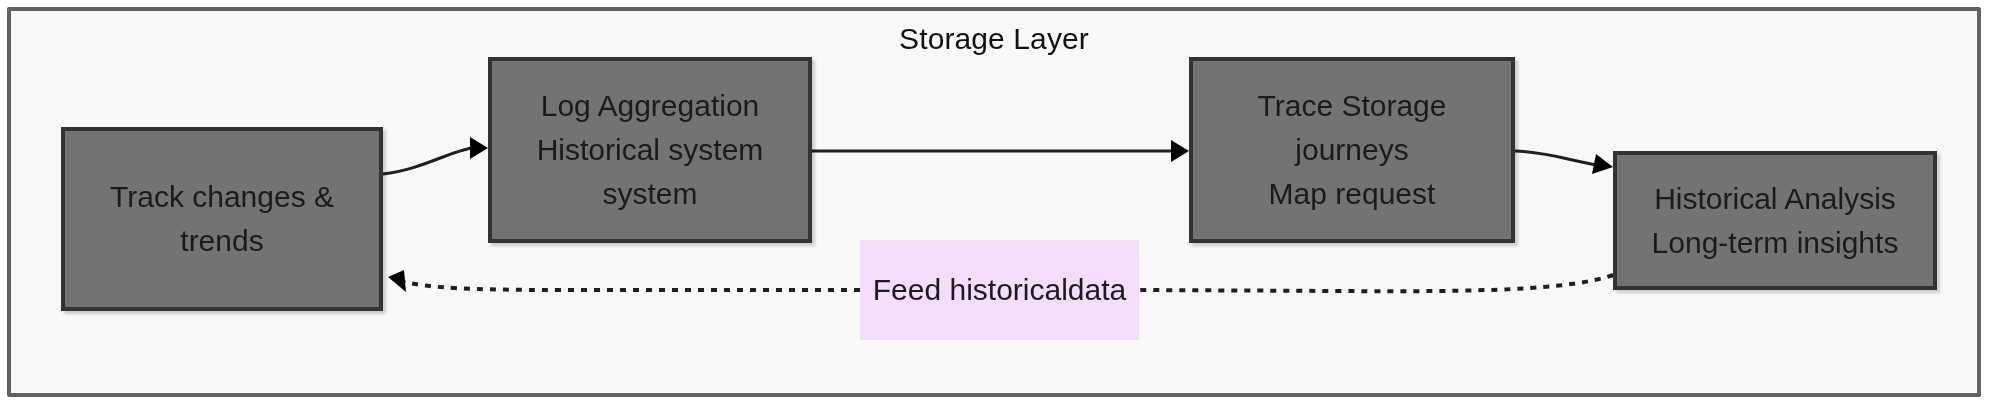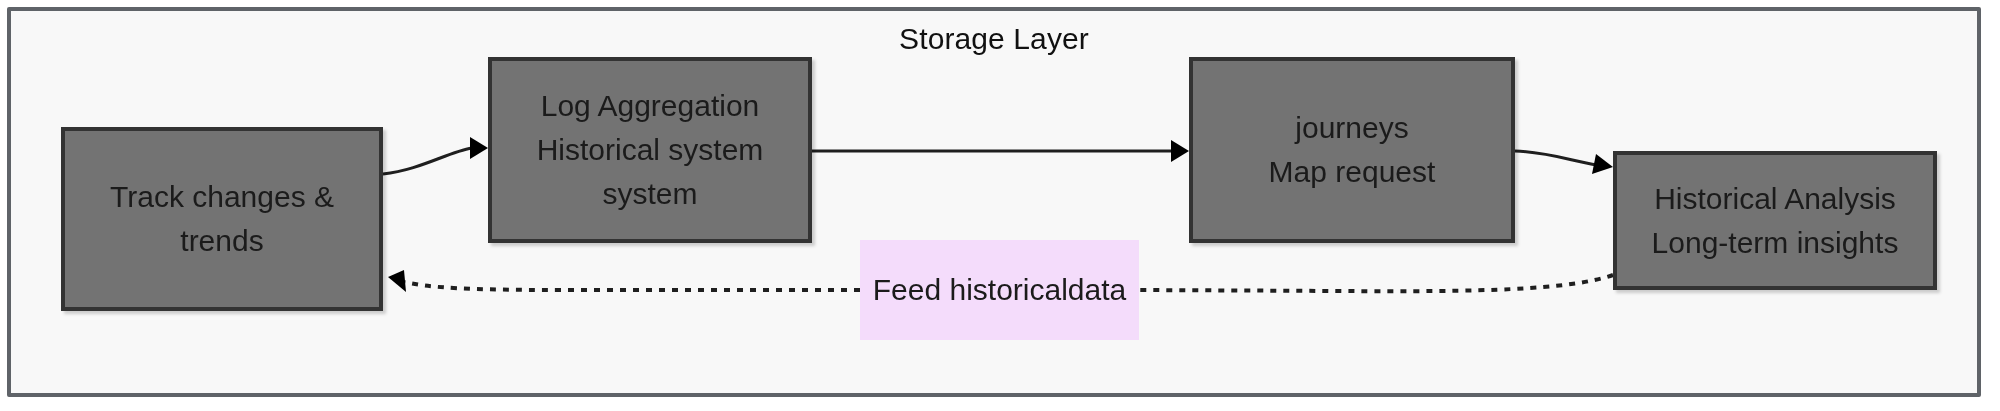--- a/index.html
+++ b/index.html
@@ -142,20 +142,21 @@
     <span class="line">trends</span>
   </div>
 
   <div class="node" id="node-log">
     <span class="line">Log Aggregation</span>
     <span class="line">Historical system</span>
     <span class="line">system</span>
   </div>
 
   <div class="node" id="node-trace">
+    <span class="line">Trace Storage</span>
     <span class="line">journeys</span>
     <span class="line">Map request</span>
   </div>
 
   <div class="node" id="node-hist">
     <span class="line">Historical Analysis</span>
     <span class="line">Long-term insights</span>
   </div>
 
   <div class="edge-label">

